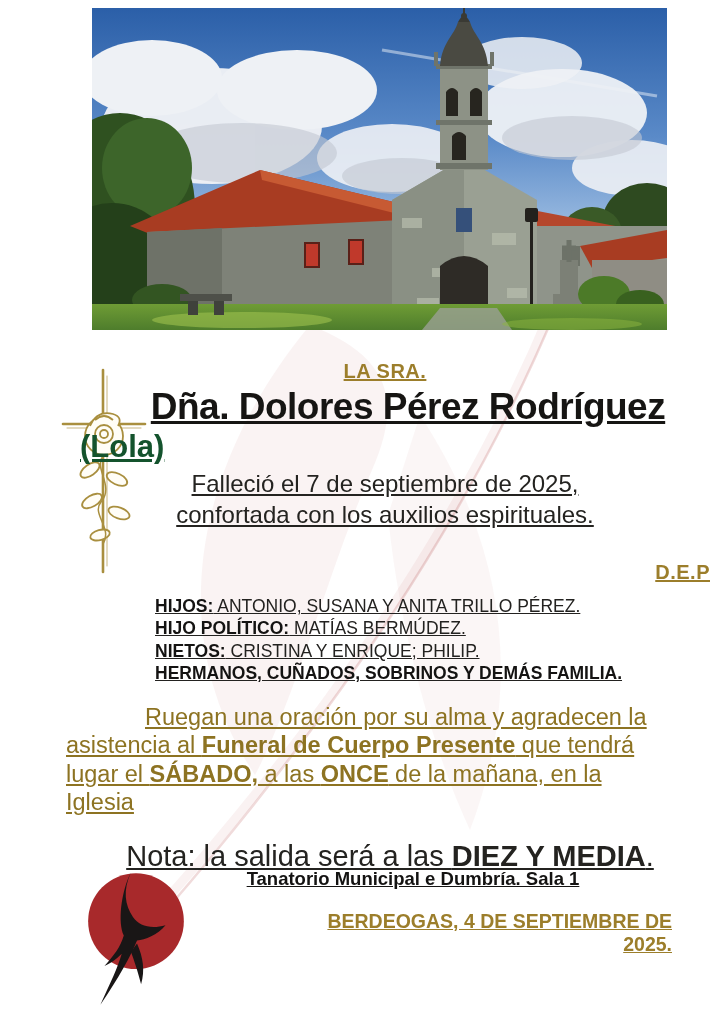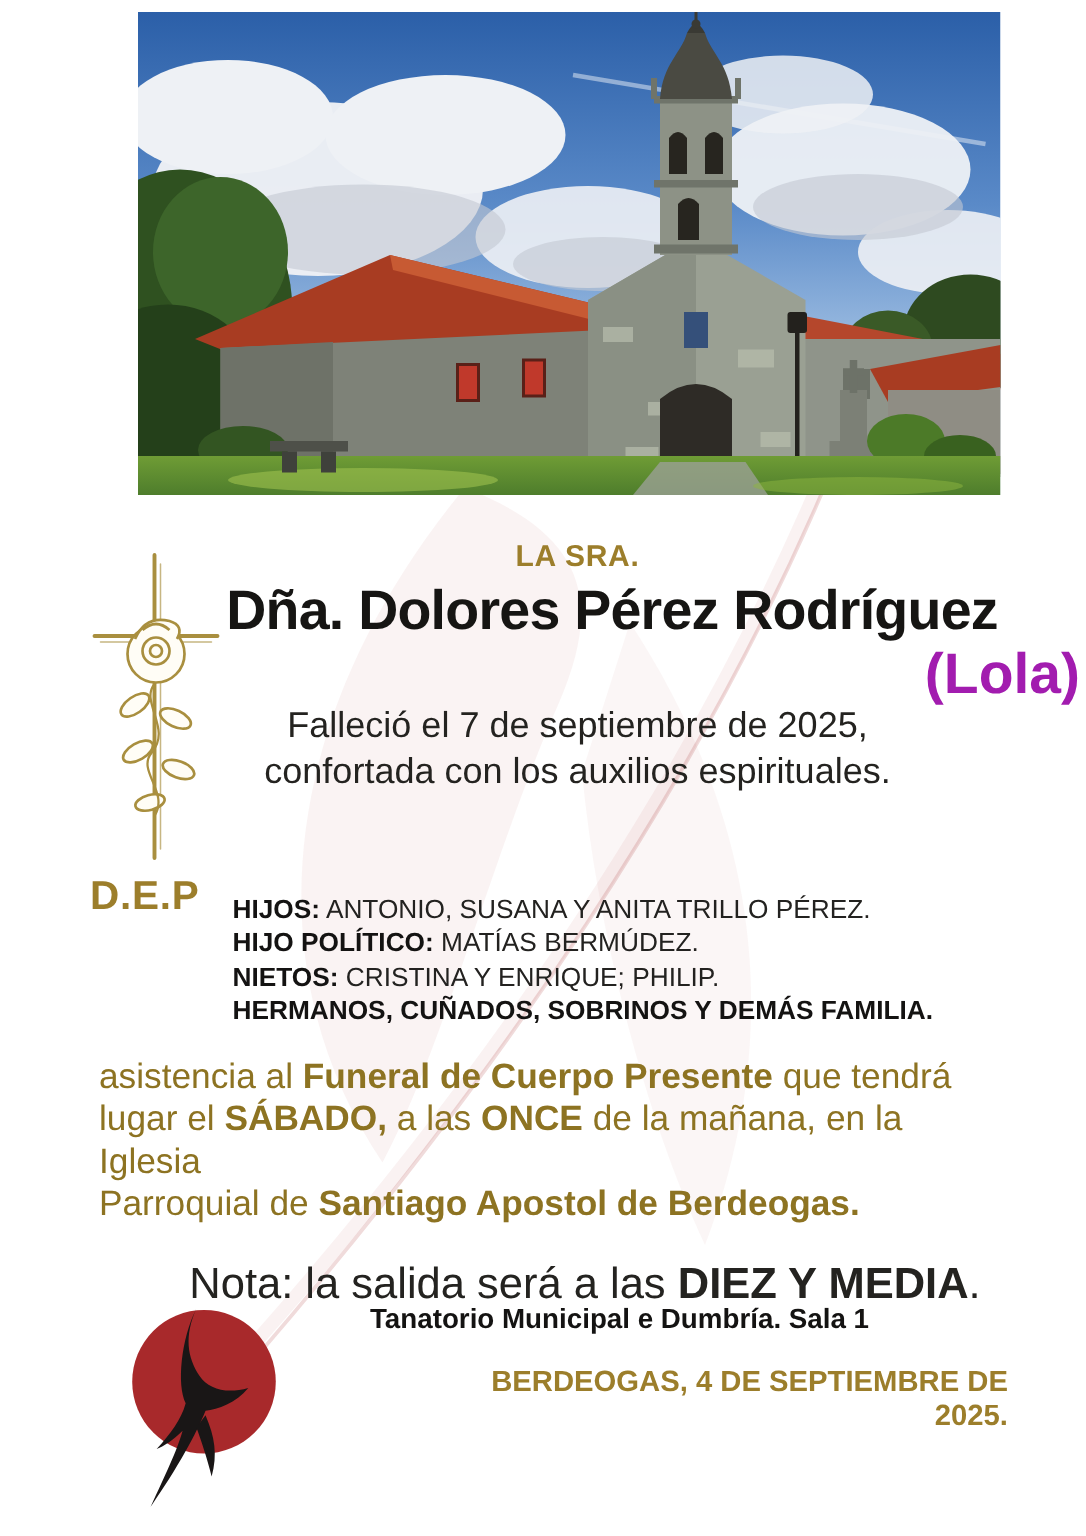--- a/index.html
+++ b/index.html
@@ -3,38 +3,38 @@
 <meta charset="utf-8">
 <style>
   html,body{margin:0;padding:0;background:#e8e8e8;}
   .page{
     position:relative;width:724px;height:1024px;background:#ffffff;
     margin:0 auto;overflow:hidden;
     font-family:"Liberation Sans",sans-serif;color:#232220;
   }
   .abs{position:absolute;}
   .layer{position:absolute;left:0;top:0;width:724px;height:1024px;}
-  .content{z-index:2;}
+  .content{z-index:2;text-decoration:underline;}
   .watermark{z-index:1;pointer-events:none;}
 
   .photo{left:92px;top:8px;width:575px;height:322px;z-index:2;}
   .photo svg{display:block;width:100%;height:100%;}
 
   .cross-art{left:57px;top:366px;width:92px;height:212px;z-index:2;}
 
   .honorific{left:60px;top:360px;width:650px;text-align:center;
     font-size:20px;font-weight:700;letter-spacing:.5px;color:var(--gold);}
   .name{left:80px;top:386px;width:656px;text-align:center;
     font-size:37px;font-weight:700;color:#161513;letter-spacing:-0.5px;}
-  .nickname{left:80px;top:429px;width:640px;text-align:right;
-    font-size:38px;font-weight:700;color:#a21caf;}
+  .nickname{left:80px;top:429px;width:640px;text-align:left;
+    font-size:31px;font-weight:700;color:#14532d;}
   .death{left:80px;top:468px;width:610px;text-align:center;
     font-size:24px;line-height:31px;color:#242320;}
-  .dep{left:60px;top:561px;width:650px;text-align:left;
-    font-size:27px;font-weight:700;color:var(--gold);letter-spacing:.5px;margin-top:21px;}
+  .dep{left:60px;top:561px;width:650px;text-align:right;
+    font-size:20px;font-weight:700;color:var(--gold);letter-spacing:.5px;}
 
   .family{left:155px;top:595px;width:520px;font-size:17.5px;line-height:22.4px;color:#232220;}
   .family b{color:#141312;}
 
   .invitation{left:66px;top:703px;width:602px;font-size:23.5px;line-height:28.4px;
     color:var(--goldDark);}
   .invitation .indent{text-indent:79px;}
   .invitation b{font-weight:700;}
 
   .note{left:60px;top:840px;width:660px;text-align:center;font-size:29px;color:#242320;}
@@ -197,23 +197,23 @@
   <div class="abs content dep">D.E.P</div>
 
   <div class="abs content family">
       <div><b>HIJOS:</b> ANTONIO, SUSANA Y ANITA TRILLO PÉREZ.</div>
       <div><b>HIJO POLÍTICO:</b> MATÍAS BERMÚDEZ.</div>
       <div><b>NIETOS:</b> CRISTINA Y ENRIQUE; PHILIP.</div>
       <div><b>HERMANOS, CUÑADOS, SOBRINOS Y DEMÁS FAMILIA.</b></div>
     </div>
 
   <div class="abs content invitation">
+      <div class="indent"><span>Ruegan una oración por su alma y agradecen la</span></div>
       <div><span>asistencia al </span><b>Funeral de Cuerpo Presente</b><span> que tendrá</span></div>
       <div><span>lugar el </span><b>SÁBADO,</b><span> a las </span><b>ONCE</b><span> de la mañana, en la Iglesia</span></div>
-      <div><span>Parroquial de </span><b>Santiago Apostol de Berdeogas.</b></div>
     </div>
 
   <div class="abs content note"><span>Nota: la salida será a las </span><b>DIEZ Y MEDIA</b><span>.</span></div>
   <div class="abs content venue">Tanatorio Municipal e Dumbría. Sala 1</div>
 
   <div class="abs content closing">BERDEOGAS, 4 DE SEPTIEMBRE DE 2025.</div>
 
   <svg class="abs logo" viewBox="0 0 110 135">
     <circle cx="55" cy="50" r="47" fill="#a8292b"></circle>
     <path d="M50,2 C42,20 44,34 52,46 C58,55 70,58 84,54 C76,64 64,68 56,69

